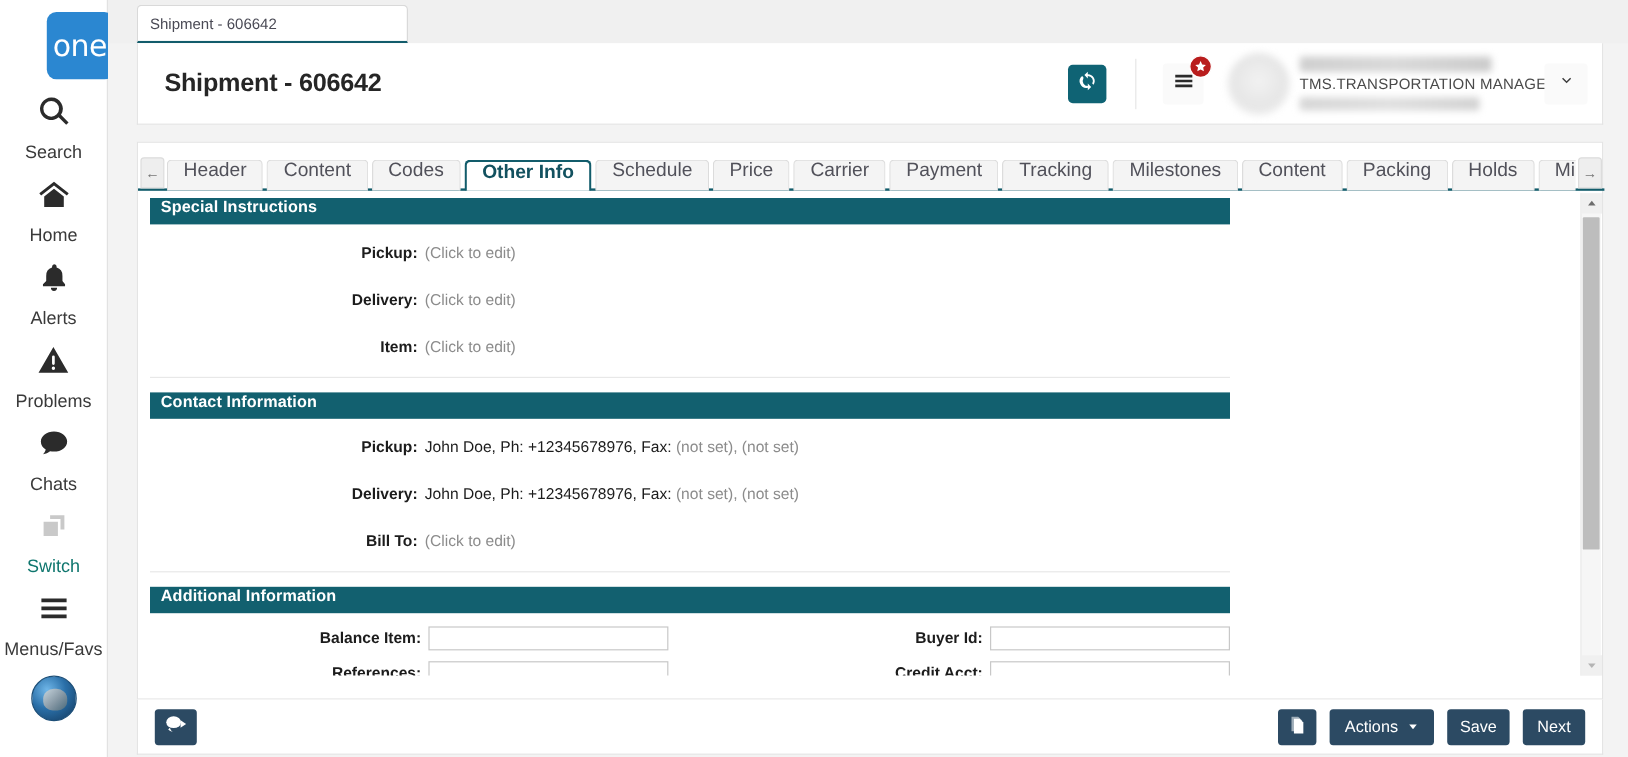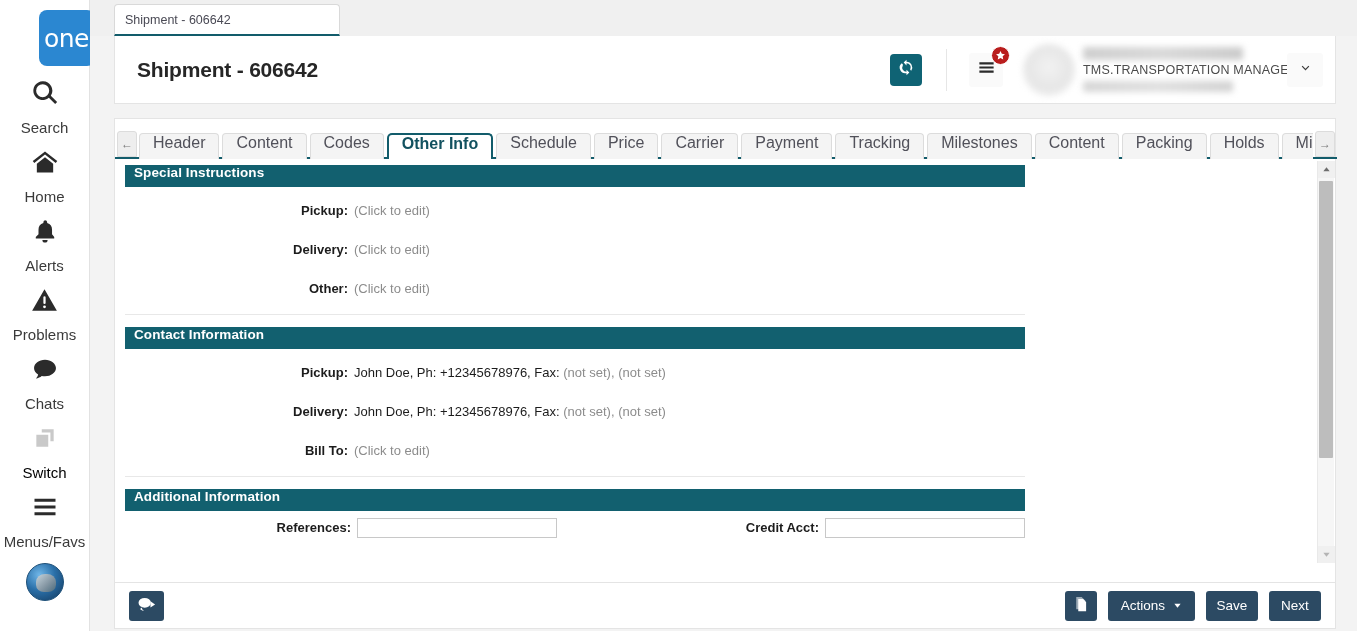--- a/index.html
+++ b/index.html
@@ -27,21 +27,21 @@
     font-family: "DejaVu Sans", sans-serif; line-height: 1;
   }
   .nav-item {
     width: 90px; margin-top: 12px;
     display: flex; flex-direction: column; align-items: center; cursor: pointer;
   }
   .nav-ico { height: 30px; display:flex; align-items:center; justify-content:center; }
   .nav-label {
     font-size: 15px; color: #3a3a3a; margin-top: 12px; line-height: 1;
   }
-  .nav-item.disabled .nav-label { color: #000000; }
+  .nav-item.disabled .nav-label { color: #0f766e; }
   .nav-item.disabled svg { fill: #c9c9c9; }
   .nav-ico svg { fill: #2b2b2b; display:block; }
   .bot-avatar {
     width: 38px; height: 38px; border-radius: 50%;
     background: radial-gradient(circle at 34% 30%, #6fb6e8 0%, #2a6fa8 45%, #12385c 100%);
     border: 1px solid #1d4f78; margin-top: 14px; position: relative; overflow: hidden;
   }
   .bot-avatar::after {
     content:''; position:absolute; left:9px; top:10px; width:20px; height:18px;
     border-radius: 45% 45% 40% 40%;
@@ -410,21 +410,21 @@
           <div id="si-rows">
               <div class="ro-row" style="margin-top: 11px;">
                 <div class="ro-label">Pickup:</div>
                 <div class="ro-value">(Click to edit)</div>
               </div>
               <div class="ro-row" style="margin-top: 14px;">
                 <div class="ro-label">Delivery:</div>
                 <div class="ro-value">(Click to edit)</div>
               </div>
               <div class="ro-row" style="margin-top: 14px;">
-                <div class="ro-label">Other:</div>
+                <div class="ro-label">Item:</div>
                 <div class="ro-value">(Click to edit)</div>
               </div>
             </div>
 
           <div class="divider"></div>
 
           <div class="sec-head" style="margin-top:12px;">
             <span>Contact Information</span>
           </div>
           <div id="ci-rows">
@@ -441,20 +441,30 @@
                 <div class="ro-value"><span>(Click to edit)</span></div>
               </div>
             </div>
 
           <div class="divider"></div>
 
           <div class="sec-head" style="margin-top:12px;">
             <span>Additional Information</span>
           </div>
           <div class="grid-wrap" id="ai-rows">
+              <div class="grid-row" style="margin-top: 8px;">
+                <div class="cell left">
+                  <div class="f-label">Balance Item:</div>
+                  <input class="f-input" type="text" style="">
+                </div>
+                <div class="cell right">
+                  <div class="f-label">Buyer Id:</div>
+                  <input class="f-input" type="text" style="">
+                </div>
+              </div>
               <div class="grid-row" style="margin-top: 4px;">
                 <div class="cell left">
                   <div class="f-label">References:</div>
                   <input class="f-input" type="text" style="">
                 </div>
                 <div class="cell right">
                   <div class="f-label">Credit Acct:</div>
                   <input class="f-input" type="text" style="">
                 </div>
               </div>

